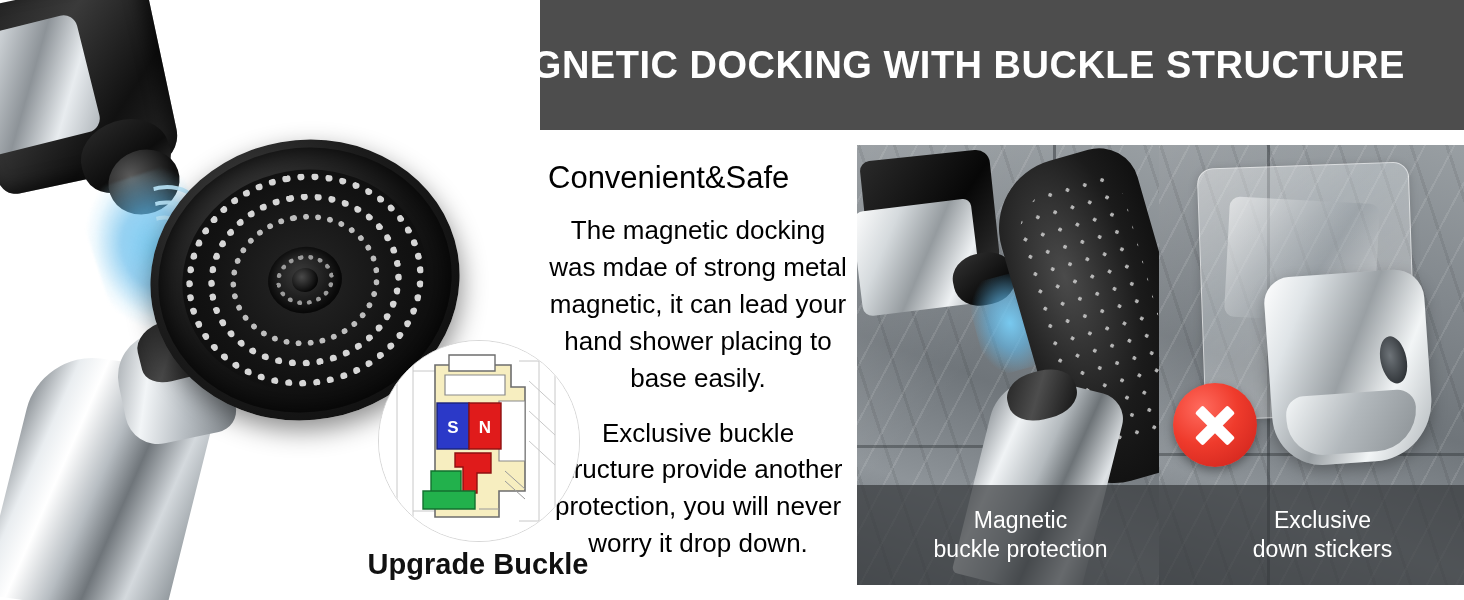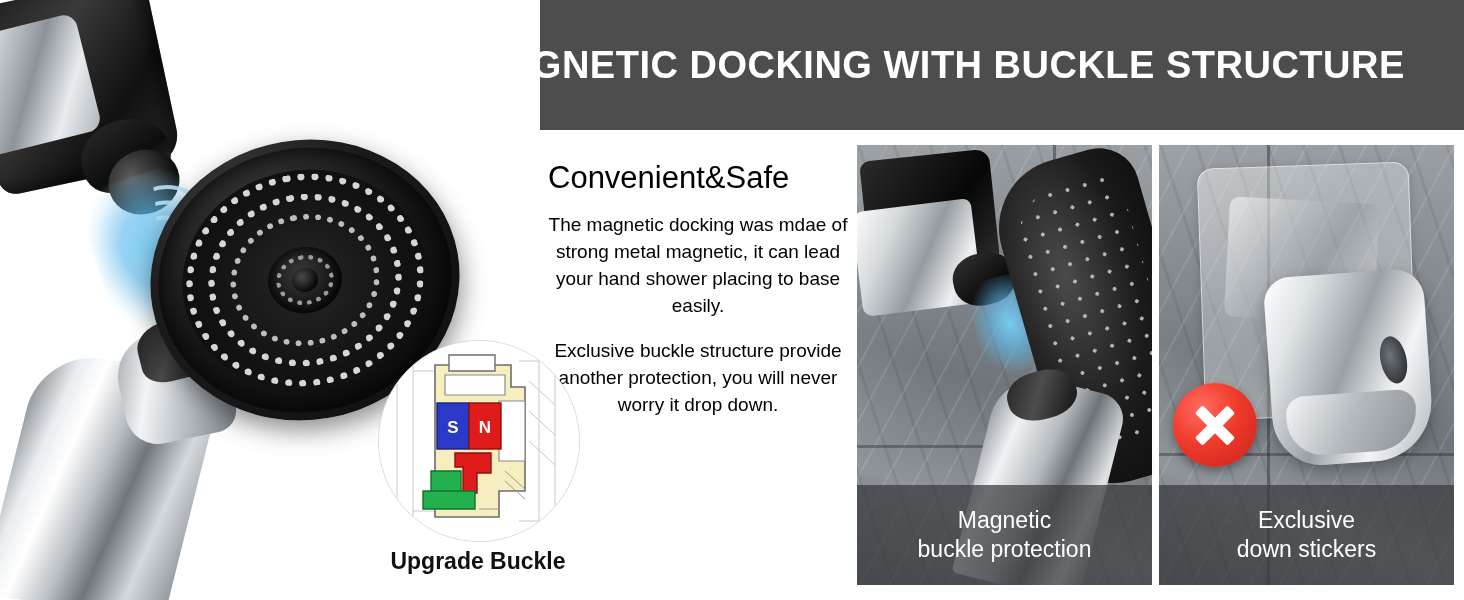--- a/index.html
+++ b/index.html
@@ -254,56 +254,57 @@
     background: #ffffff;
     border: 1px solid #d7d7d7;
   }
   .buckle-svg { display: block; }
   .buckle-caption {
     position: absolute;
     left: -70px;
     top: 208px;
     width: 340px;
     text-align: center;
-    font-size: 23px;
+    font-size: 29px;
     font-weight: bold;
     color: #111111;
   }
 
   
   .text-col {
     position: absolute;
     left: 548px;
     top: 160px;
     width: 300px;
     z-index: 4;
   }
   .text-heading {
     font-size: 31px;
     font-weight: normal;
     color: #000000;
     margin: 0 0 10px 0;
     text-align: left;
   }
   .text-para {
-    font-size: 19px;
+    font-size: 26px;
     line-height: 1.42;
     color: #000000;
     text-align: center;
     margin: 16px 0 18px 0;
   }
 
   
   .photo-panel {
     position: absolute;
     top: 145px;
     width: 295px;
     height: 440px;
     overflow: hidden;
     background: #7b7f83;
+    padding-left: 32px;
   }
   .panel-a { left: 857px; }
   .panel-b { left: 1159px; }
 
   .tile-bg {
     position: absolute;
     inset: 0;
     background:
       linear-gradient(125deg, rgba(255,255,255,0.16) 0%, rgba(255,255,255,0) 42%),
       linear-gradient(200deg, #9aa0a4 0%, #82888d 30%, #6f757a 55%, #8e9499 78%, #6b7176 100%);

